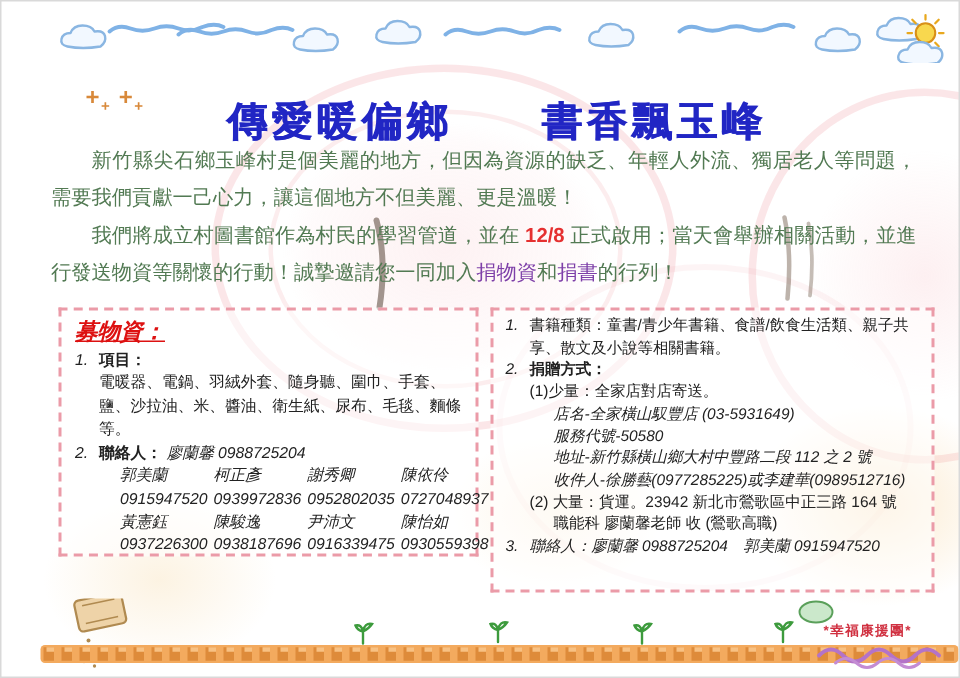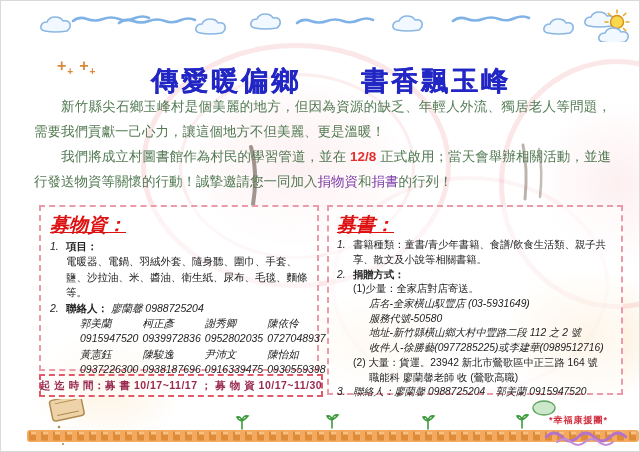--- a/index.html
+++ b/index.html
@@ -30,21 +30,21 @@
          font-size:13.5px;line-height:25px;text-align:justify;}
   .intro p{margin:0;text-indent:2em;}
   .u{}
   .red{color:#e53030;font-weight:bold;}
   .purple{color:#7d3fa8;}
   
   .dbox{position:absolute;border:2px dashed #eb9ba8;background:rgba(255,255,255,.55);
         box-sizing:border-box;color:#222;}
   .goods-box{left:38px;top:204px;width:280px;height:166px;padding:4px 9px;font-size:10.5px;line-height:1.47;}
   .books-box{left:326px;top:204px;width:296px;height:190px;padding:4px 8px;font-size:10.3px;line-height:1.43;}
-  .box-h{color:#dd1111;font-weight:bold;font-style:italic;font-size:19px;text-decoration:underline;}
+  .box-h{color:#dd1111;font-weight:bold;font-style:italic;font-size:15px;text-decoration:underline;}
   .li{display:flex;}
   .num{width:16px;flex:none;font-style:italic;}
   .li-body{flex:1;}
   .it{font-weight:bold;}
   .hand{font-style:italic;}
   .contacts{display:grid;grid-template-columns:1fr 1fr 1fr 1fr;column-gap:4px;padding-left:14px;font-style:italic;}
   .sub{padding-left:16px;}
   
   .sched{left:38px;top:373px;width:284px;height:23px;border:2px dashed #e05a6a;
          display:flex;align-items:center;justify-content:center;white-space:nowrap;
@@ -141,21 +141,20 @@
           <span>黃憲鈺 0937226300</span>
           <span>陳駿逸 0938187696</span>
           <span>尹沛文 0916339475</span>
           <span>陳怡如 0930559398</span>
         </div>
       </div>
     </div>
   </div>
 
   <div class="content dbox books-box">
-    <div class="box-h">募書：</div>
     <div class="li">
       <span class="num">1.</span>
       <div class="li-body">書籍種類：童書/青少年書籍、食譜/飲食生活類、親子共享、散文及小說等相關書籍。</div>
     </div>
     <div class="li">
       <span class="num">2.</span>
       <div class="li-body">
         <span class="it">捐贈方式：</span>
         <div>(1)少量：全家店對店寄送。</div>
         <div class="sub hand">店名-全家橫山馭豐店 (03-5931649)</div>
@@ -165,21 +164,20 @@
         <div>(2) 大量：貨運。23942 新北市鶯歌區中正三路 164 號</div>
         <div class="sub">職能科 廖蘭馨老師 收 (鶯歌高職)</div>
       </div>
     </div>
     <div class="li">
       <span class="num">3.</span>
       <div class="li-body hand">聯絡人：廖蘭馨 0988725204　郭美蘭 0915947520</div>
     </div>
   </div>
 
-  <div class="content dbox sched">起 迄 時 間：募 書 10/17~11/17 ； 募 物 資 10/17~11/30</div>
 
   <div class="content credit">*幸福康援團*</div>
 
   <svg class="decor band-bottom" width="640" height="54" viewBox="0 0 640 54">
     <defs>
       <g id="sp">
         <path d="M3,11 q0,-6 0,-8 M3,3 q-4,-1 -5,-4 q4,-1 5,4 M3,3 q4,-2 6,-5 q-5,-1 -6,5" fill="none" stroke="#3d9b3d" stroke-width="1.6" stroke-linecap="round"></path>
       </g>
     </defs>
     <g transform="translate(48,2) rotate(-12)">

